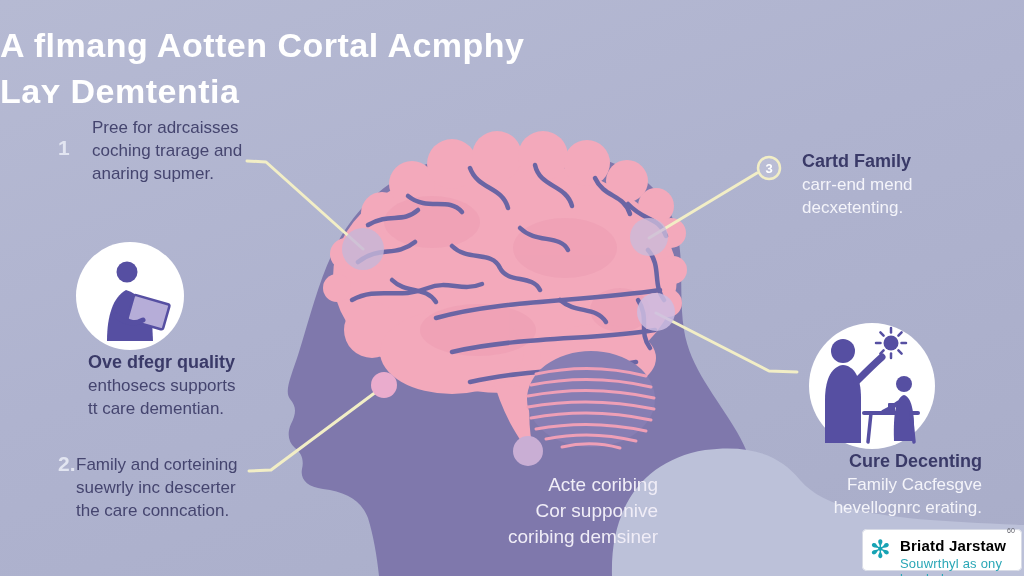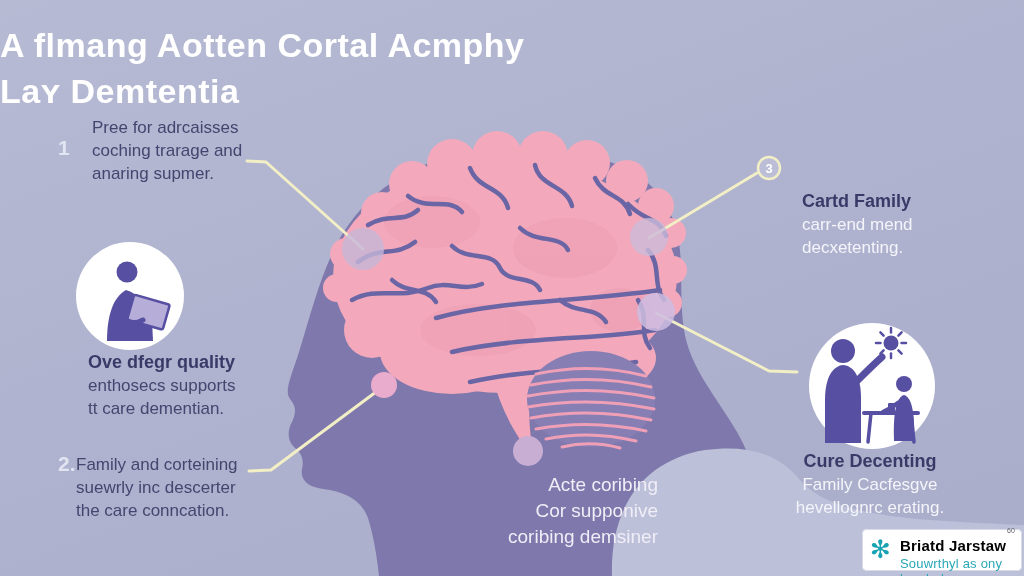--- a/index.html
+++ b/index.html
@@ -7,25 +7,25 @@
     position:relative;width:1024px;height:576px;overflow:hidden;
     background:linear-gradient(160deg,#b6bad3 0%,#afb3cf 45%,#a9adc9 100%);
     font-family:"Liberation Sans","DejaVu Sans",sans-serif;
   }
   .layer{position:absolute;left:0;top:0;}
   .title{position:absolute;left:0;top:22px;width:908px;text-align:left;
     color:#ffffff;font-weight:700;font-size:34px;line-height:46px;letter-spacing:.5px;}
   .tblock{position:absolute;font-size:17px;line-height:23px;color:#45456f;}
   .tblock .hd{font-weight:700;font-size:18px;color:#3a3a68;}
   .tblock.light{color:#f4f4fa;}
-  .tblock.light .hd{color:#3a3a68;margin-top:40px;}
+  .tblock.light .hd{color:#3a3a68;}
   .num{position:absolute;font-weight:700;font-size:21px;color:#e2e5f1;}
   .center-caption{position:absolute;left:398px;top:472px;width:260px;text-align:right;
     color:#f0edf7;font-size:19px;line-height:26px;}
-  .rb-block{position:absolute;left:758px;top:450px;width:224px;text-align:center;
+  .rb-block{position:absolute;left:758px;top:450px;width:224px;text-align:right;
     font-size:17px;line-height:23px;color:#f4f4fa;}
   .rb-block .hd{font-weight:700;font-size:18px;color:#3a3a68;}
   .logo{position:absolute;left:862px;top:529px;width:160px;height:42px;background:#ffffff;
     border-radius:5px;box-shadow:0 0 0 1px #d8dbe6 inset;}
   .logo .mark{position:absolute;left:8px;top:5px;font-size:25px;color:#17a3b4;line-height:30px;}
   .logo .name{position:absolute;left:38px;top:8px;font-size:15px;font-weight:700;color:#000000;letter-spacing:.2px;}
   .logo .tag{position:absolute;left:38px;top:27px;font-size:13px;color:#2aa7b6;letter-spacing:.2px;}
   .corner-mark{position:absolute;left:1007px;top:527px;font-size:7px;color:#5d5e68;}
 </style>
 </head>

